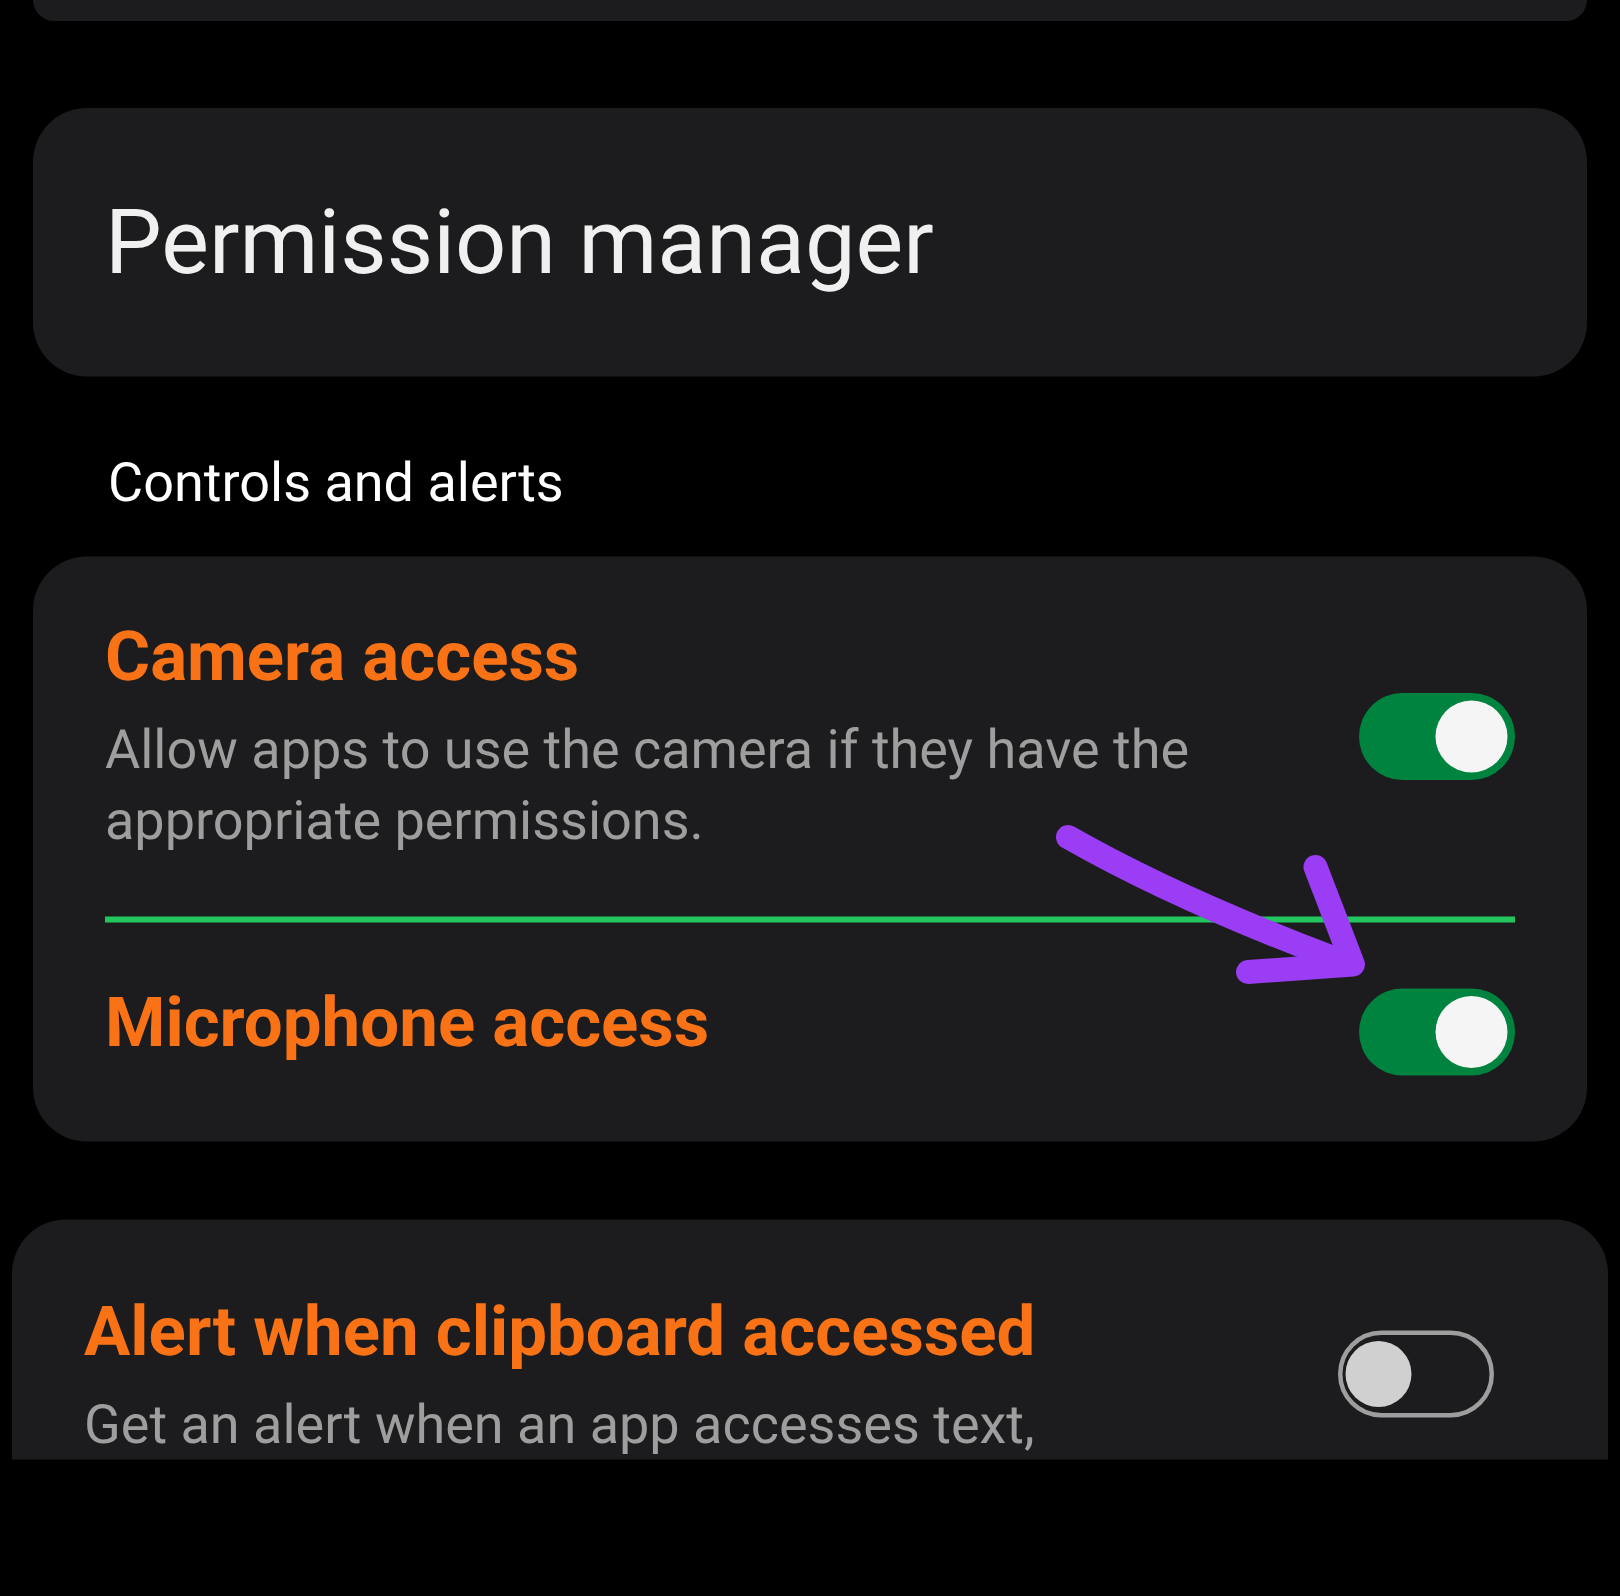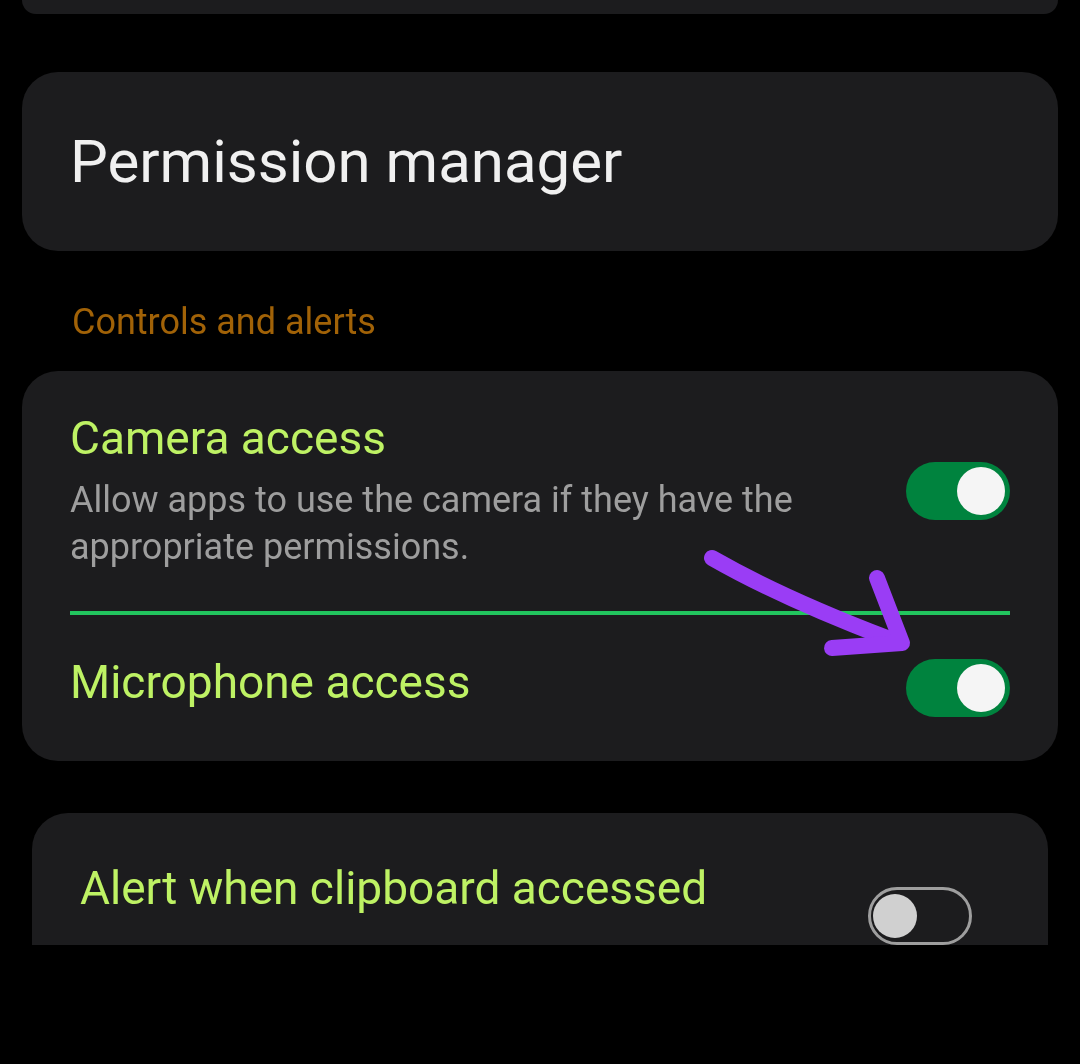--- a/index.html
+++ b/index.html
@@ -29,21 +29,21 @@
     .single-item-card {
       margin-top: 58px;
       padding: 54px 48px;
     }
     .single-item-title {
       color: #f0f0f0;
       font-size: 60px;
       font-weight: 400;
     }
     .section-header {
-      color: #a16207;
+      color: #ffffff;
       font-size: 36px;
       font-weight: 400;
       margin: 50px 0 28px 72px;
     }
     .toggle-row {
       display: flex;
       align-items: center;
       justify-content: space-between;
       padding: 40px 48px;
       gap: 50px;
@@ -53,23 +53,23 @@
       margin-left: 48px;
       margin-right: 48px;
       padding-left: 0;
       padding-right: 0;
     }
     .toggle-info {
       flex: 1;
       min-width: 0;
     }
     .toggle-title {
-      color: #bef264;
+      color: #f97316;
       font-size: 46px;
-      font-weight: 400;
+      font-weight: 700;
       margin-bottom: 12px;
     }
     .toggle-desc {
       color: #9e9e9e;
       font-size: 36px;
       font-weight: 400;
       line-height: 1.3;
     }
     .toggle {
       width: 104px;
@@ -100,21 +100,21 @@
     .toggle.off .toggle-knob {
       left: 2px;
       width: 44px;
       height: 44px;
       background: #d0d0d0;
     }
     .gap {
       height: 52px;
     }
     .bottom-partial {
-      margin: 0 32px;
+      margin: 0 8px;
       background: #1c1c1e;
       border-radius: 36px 36px 0 0;
       padding: 48px 76px 0 48px;
     }
     .annotation-arrow {
       position: absolute;
       pointer-events: none;
       top: 538px;
       left: 692px;
     }
@@ -149,20 +149,21 @@
     </div>
   </div>
 </div>
 
 <div class="gap"></div>
 
 <div class="bottom-partial">
   <div style="display:flex; align-items:flex-start; justify-content:space-between; gap:50px;">
     <div class="toggle-info">
       <div class="toggle-title">Alert when clipboard accessed</div>
+      <div class="toggle-desc">Get an alert when an app accesses text,</div>
     </div>
     <div class="toggle off" style="margin-top:26px;">
       <div class="toggle-knob"></div>
     </div>
   </div>
 </div>
 
 <svg class="annotation-arrow" width="240" height="140" viewBox="0 0 240 140">
   <path d="M 20 20 Q 90 60 195 100" stroke="#9a3df5" stroke-width="16" fill="none" stroke-linecap="round"></path>
   <path d="M 140 110 L 210 105 L 185 40" stroke="#9a3df5" stroke-width="16" fill="none" stroke-linecap="round" stroke-linejoin="round"></path>

